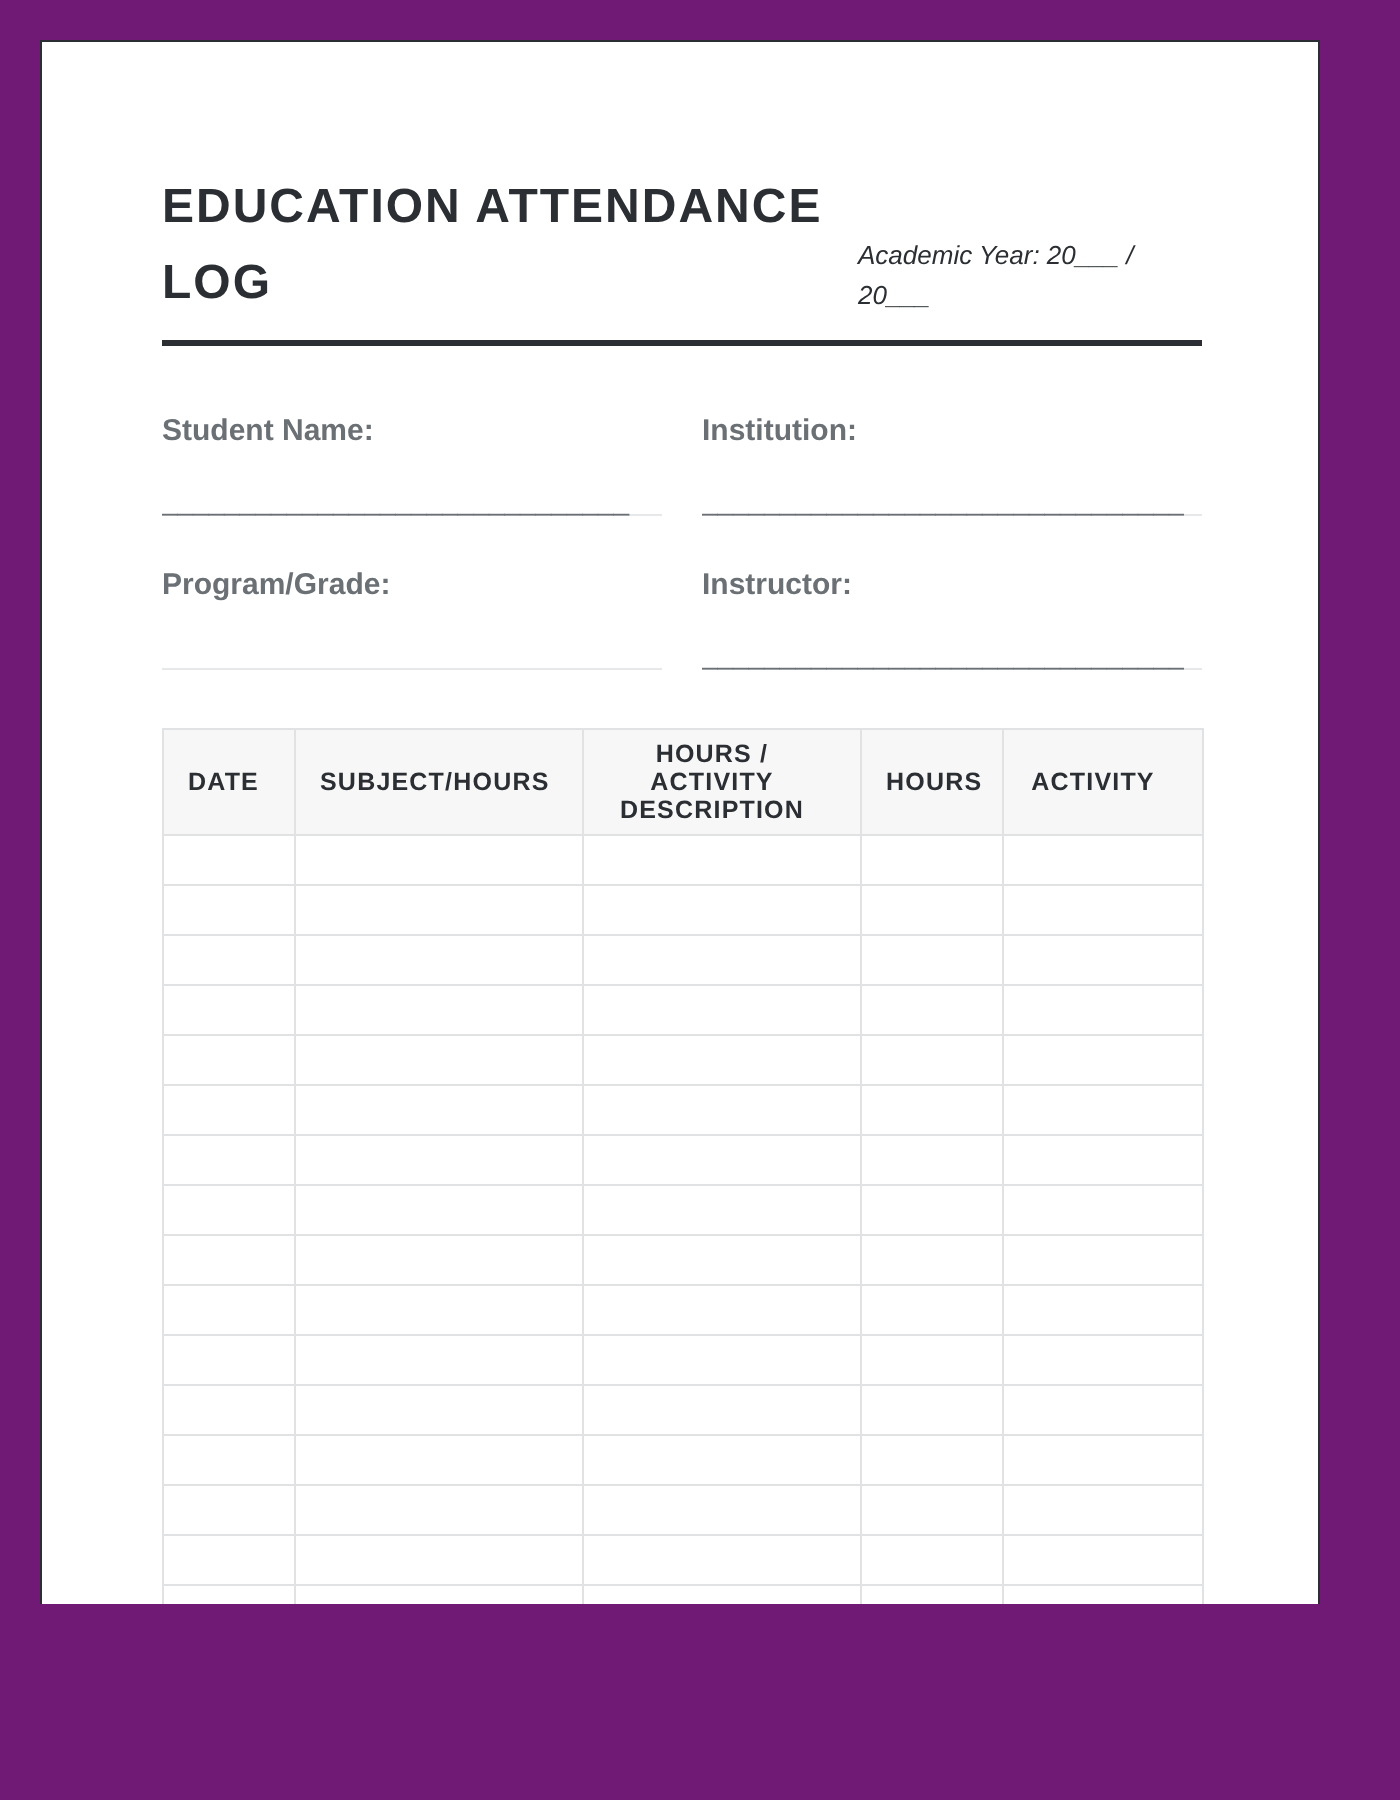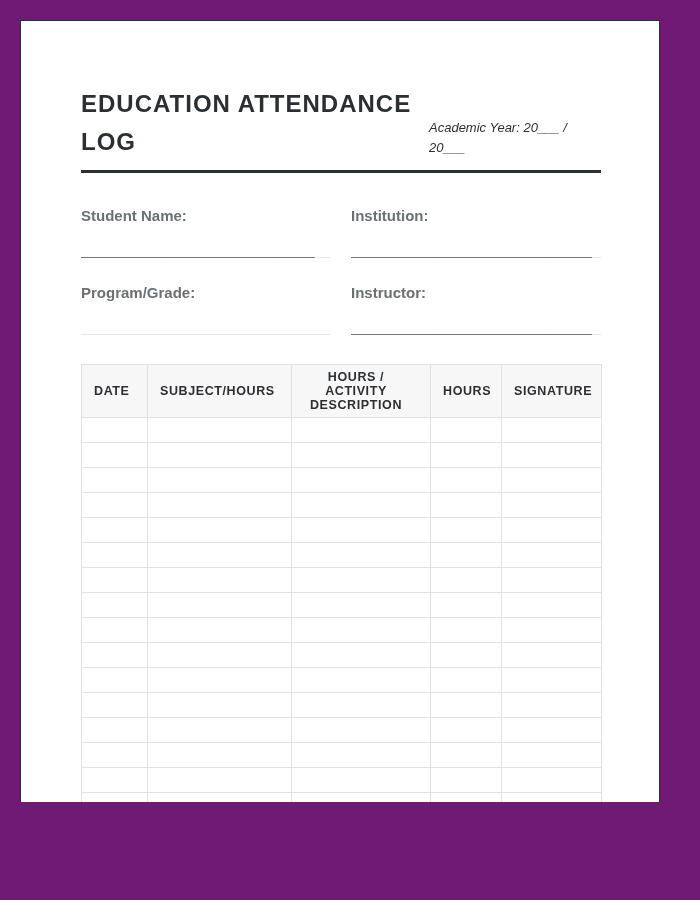--- a/index.html
+++ b/index.html
@@ -175,21 +175,21 @@
               <col style="width: 139px;">
               <col style="width: 71px;">
               <col style="width: 100px;">
             </colgroup>
           <thead>
             <tr>
               <th>DATE</th>
               <th>SUBJECT/HOURS</th>
               <th>HOURS / ACTIVITY DESCRIPTION</th>
               <th>HOURS</th>
-              <th>SIGNATURE</th>
+              <th>ACTIVITY</th>
             </tr>
           </thead>
           <tbody id="table-body">
               <tr>
                 <td></td>
                 <td></td>
                 <td></td>
                 <td></td>
                 <td></td>
               </tr>

